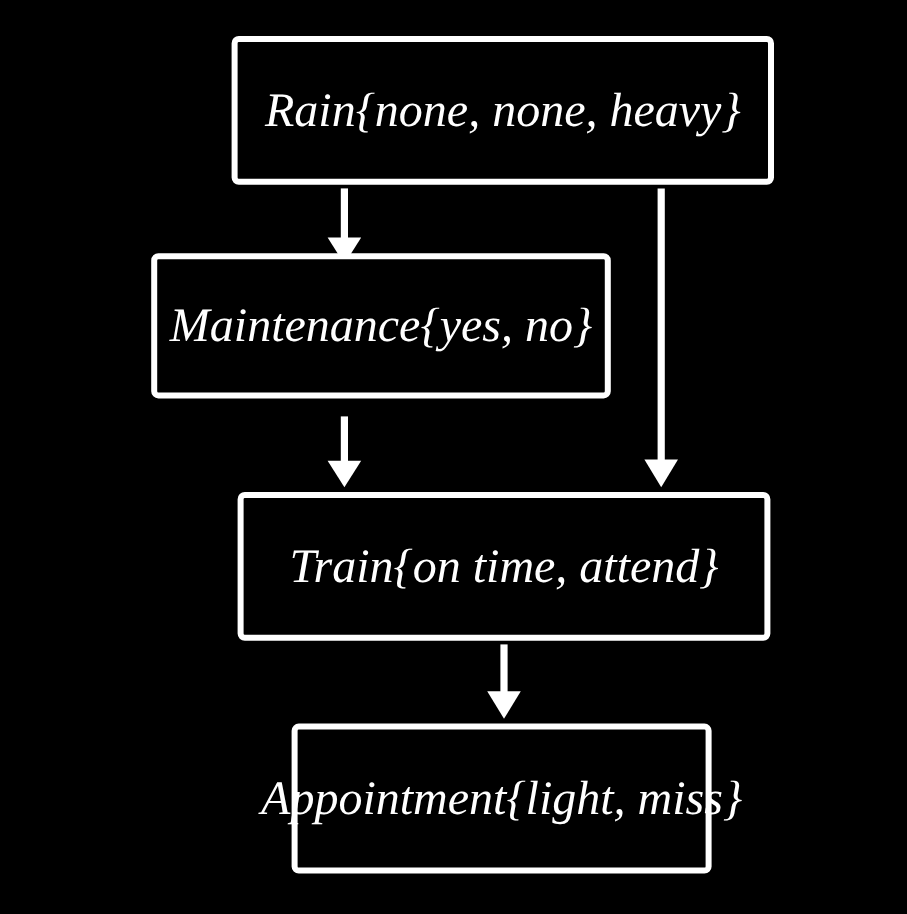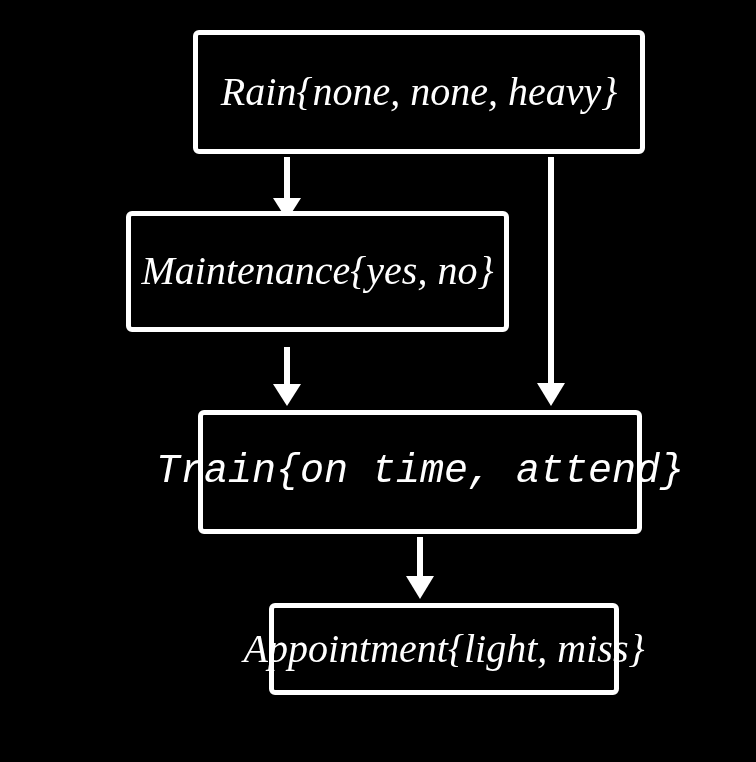--- a/index.html
+++ b/index.html
@@ -33,22 +33,22 @@
     justify-content: center;
     text-align: center;
     font-family: "Liberation Serif", serif;
     font-style: italic;
     font-size: 40px;
     line-height: 1.27;
     white-space: nowrap;
   }
   #node-rain        { left: 193px; top: 30px;  width: 452px; height: 124px; }
   #node-maintenance { left: 98px;  top: 211px; width: 383px; height: 121px; margin-left: 28px; }
-  #node-train       { left: 198px; top: 410px; width: 444px; height: 124px; font-family: Liberation Mono, monospace; }
-  #node-appointment { left: 243px; top: 603px; width: 350px; height: 92px; margin-left: 26px; }
+  #node-train       { left: 198px; top: 410px; width: 444px; height: 124px; }
+  #node-appointment { left: 243px; top: 603px; width: 350px; height: 125px; }
 </style>
 </head>
 <body>
 
 <div class="stage">
 
   <svg class="edges-layer" width="756" height="762" viewBox="0 0 756 762" xmlns="http://www.w3.org/2000/svg">
     <g>
       <line x1="287" y1="157" x2="287" y2="200" stroke="#ffffff" stroke-width="6"></line>
       <polygon points="273,198 301,198 287,220" fill="#ffffff"></polygon>

